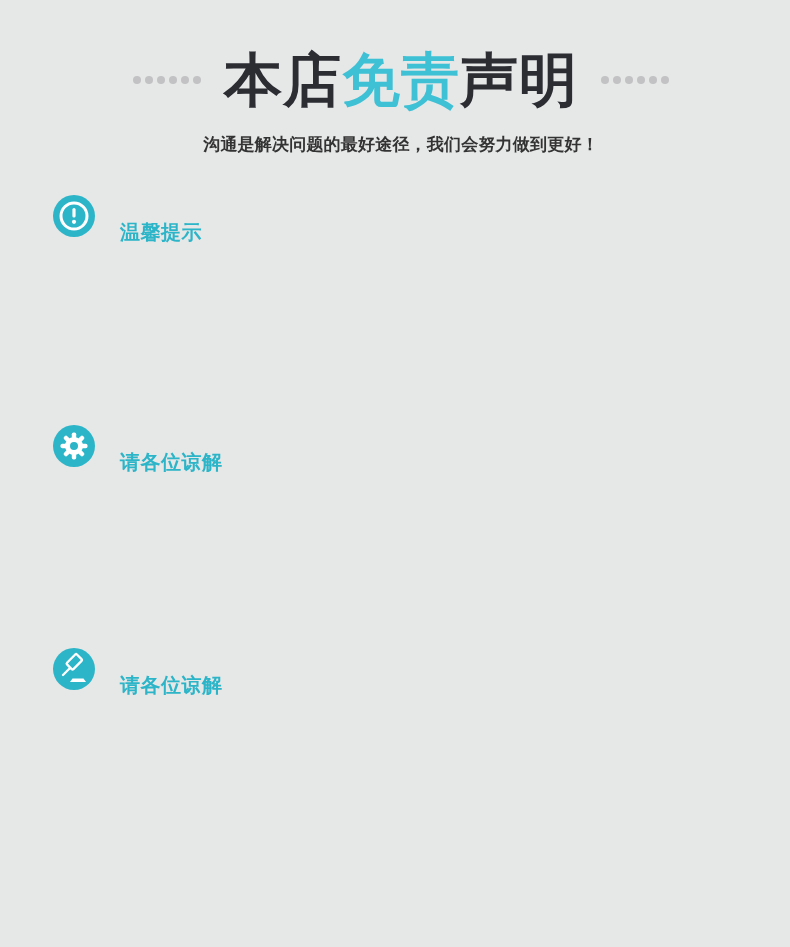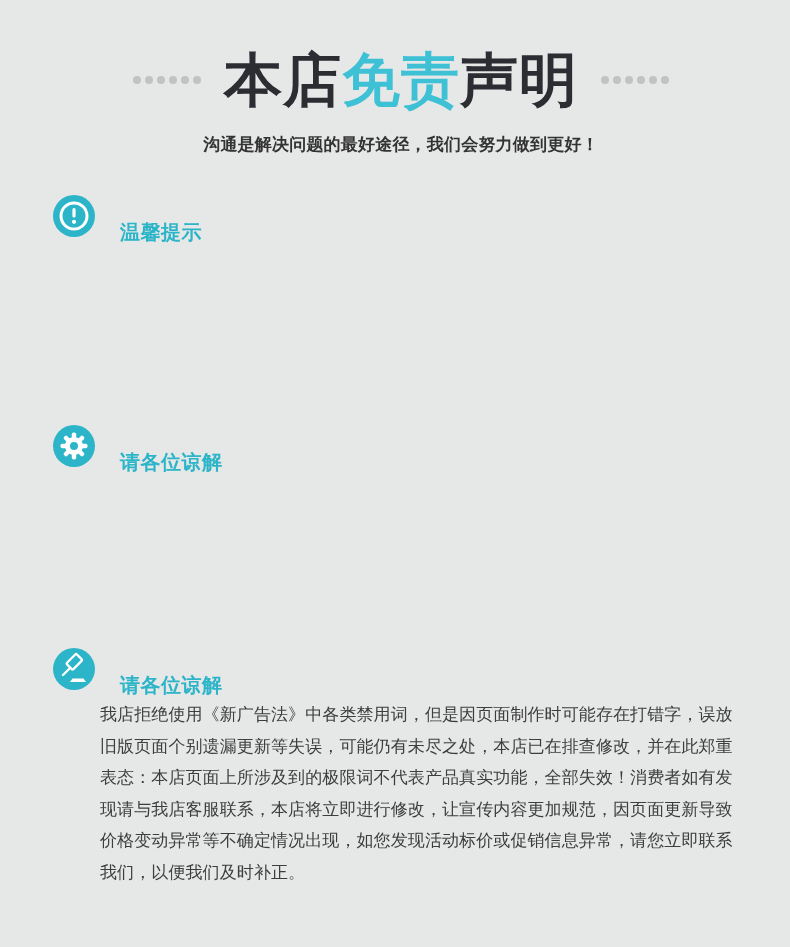--- a/index.html
+++ b/index.html
@@ -129,21 +129,15 @@
     <span class="sec-icon">
       <svg width="42" height="42" viewBox="0 0 42 42">
         <g fill="none" stroke="#fff" stroke-width="2.3" stroke-linejoin="round" stroke-linecap="round">
           <rect x="16.8" y="6.8" width="9" height="14" rx="1.2" transform="rotate(45 21.3 13.8)"></rect>
           <path d="M16.5 20.5 L10 27"></path>
         </g>
         <path d="M19.5 30.5 h11 l2.5 3.5 H17 z" fill="#fff"></path>
       </svg>
     </span>
     <h2 class="sec-heading">请各位谅解</h2>
-    <p class="sec-body">我店拒绝使用《新广告法》中各类禁用词，但是因页面制作时可能存在打错字，误放
-旧版页面个别遗漏更新等失误，可能仍有未尽之处，本店已在排查修改，并在此郑重
-表态：本店页面上所涉及到的极限词不代表产品真实功能，全部失效！消费者如有发
-现请与我店客服联系，本店将立即进行修改，让宣传内容更加规范，因页面更新导致
-价格变动异常等不确定情况出现，如您发现活动标价或促销信息异常，请您立即联系
-我们，以便我们及时补正。</p>
   </section>
 
 </div>
 
 </body></html>

